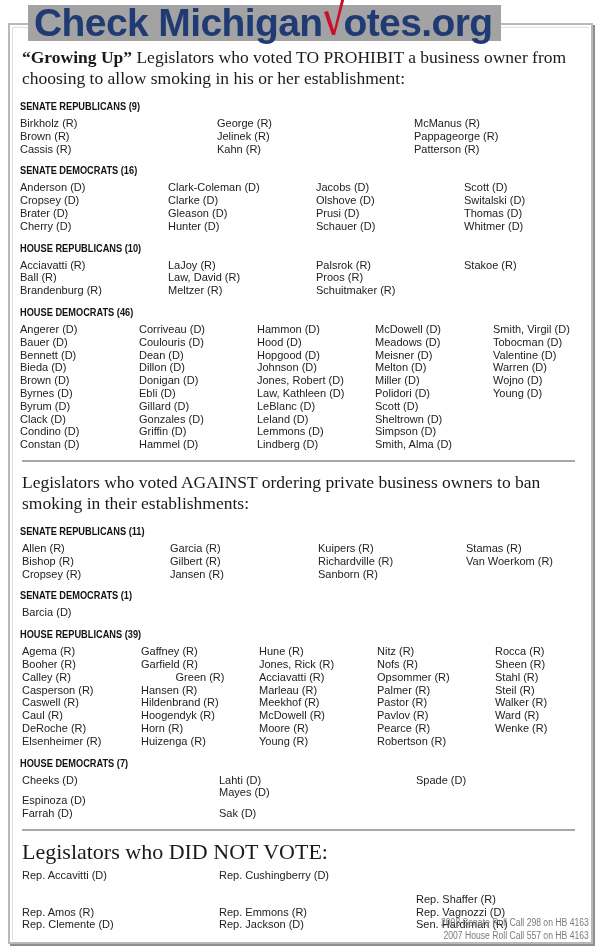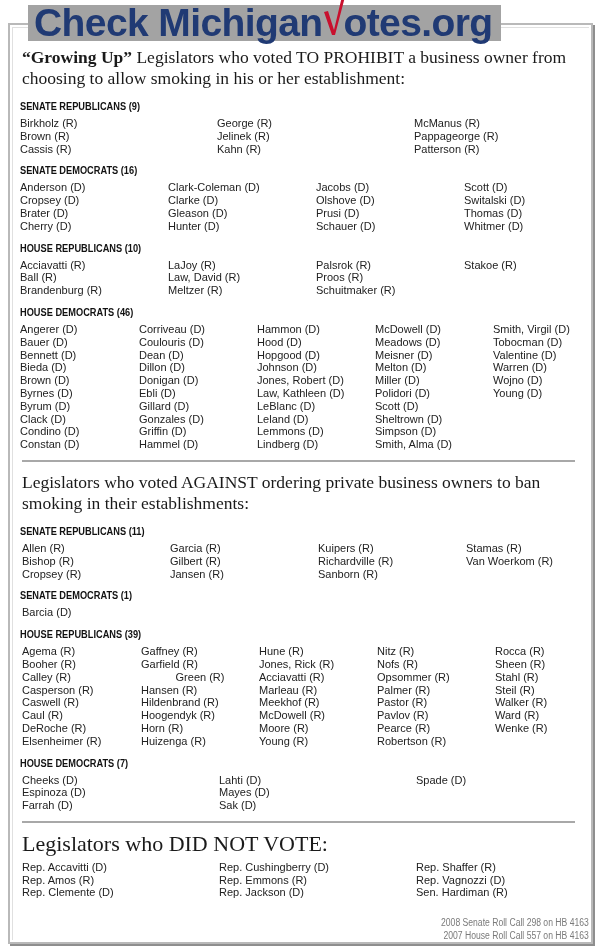--- a/index.html
+++ b/index.html
@@ -245,21 +245,21 @@
           <span style="grid-area: 6 / 5;">Ward (R)</span>
           <span style="grid-area: 7 / 5;">Wenke (R)</span>
           <span style="grid-area: 8 / 5;"></span>
         </div>
     </div>
 
     <div>
       <div class="group-title">HOUSE DEMOCRATS (7)</div>
       <div class="names cols-3b" style="grid-template-rows: repeat(3, auto);">
           <span style="grid-area: 1 / 1;">Cheeks (D)</span>
-          <span style="grid-area: 2 / 1;">Espinoza (D)</span>
+          <span style="grid-area: 2 / 1; margin-top: 8px;">Espinoza (D)</span>
           <span style="grid-area: 3 / 1;">Farrah (D)</span>
           <span style="grid-area: 1 / 2;">Lahti (D)</span>
           <span style="grid-area: 2 / 2;">Mayes (D)</span>
           <span style="grid-area: 3 / 2;">Sak (D)</span>
           <span style="grid-area: 1 / 3;">Spade (D)</span>
           <span style="grid-area: 2 / 3;"></span>
           <span style="grid-area: 3 / 3;"></span>
         </div>
     </div>
   </div>
@@ -268,21 +268,21 @@
 
   <div>
     <div class="section3-title">Legislators who DID NOT VOTE:</div>
     <div class="names cols-3b" style="margin-left: 2px; grid-template-rows: repeat(3, auto);">
         <span style="grid-area: 1 / 1;">Rep. Accavitti (D)</span>
         <span style="grid-area: 2 / 1;">Rep. Amos (R)</span>
         <span style="grid-area: 1 / 2;">Rep. Cushingberry (D)</span>
         <span style="grid-area: 3 / 1;">Rep. Clemente (D)</span>
         <span style="grid-area: 2 / 2;">Rep. Emmons (R)</span>
         <span style="grid-area: 3 / 2;">Rep. Jackson (D)</span>
-        <span style="grid-area: 1 / 3;">Rep. Shaffer (R)</span>
+        <span style="grid-area: 1 / 3; margin-top: 24px;">Rep. Shaffer (R)</span>
         <span style="grid-area: 2 / 3;">Rep. Vagnozzi (D)</span>
         <span style="grid-area: 3 / 3;">Sen. Hardiman (R)</span>
       </div>
   </div>
 </div>
 
 <div class="roll-calls">
   <div>2008 Senate Roll Call 298 on HB 4163</div>
   <div>2007 House Roll Call 557 on HB 4163</div>
 </div>

